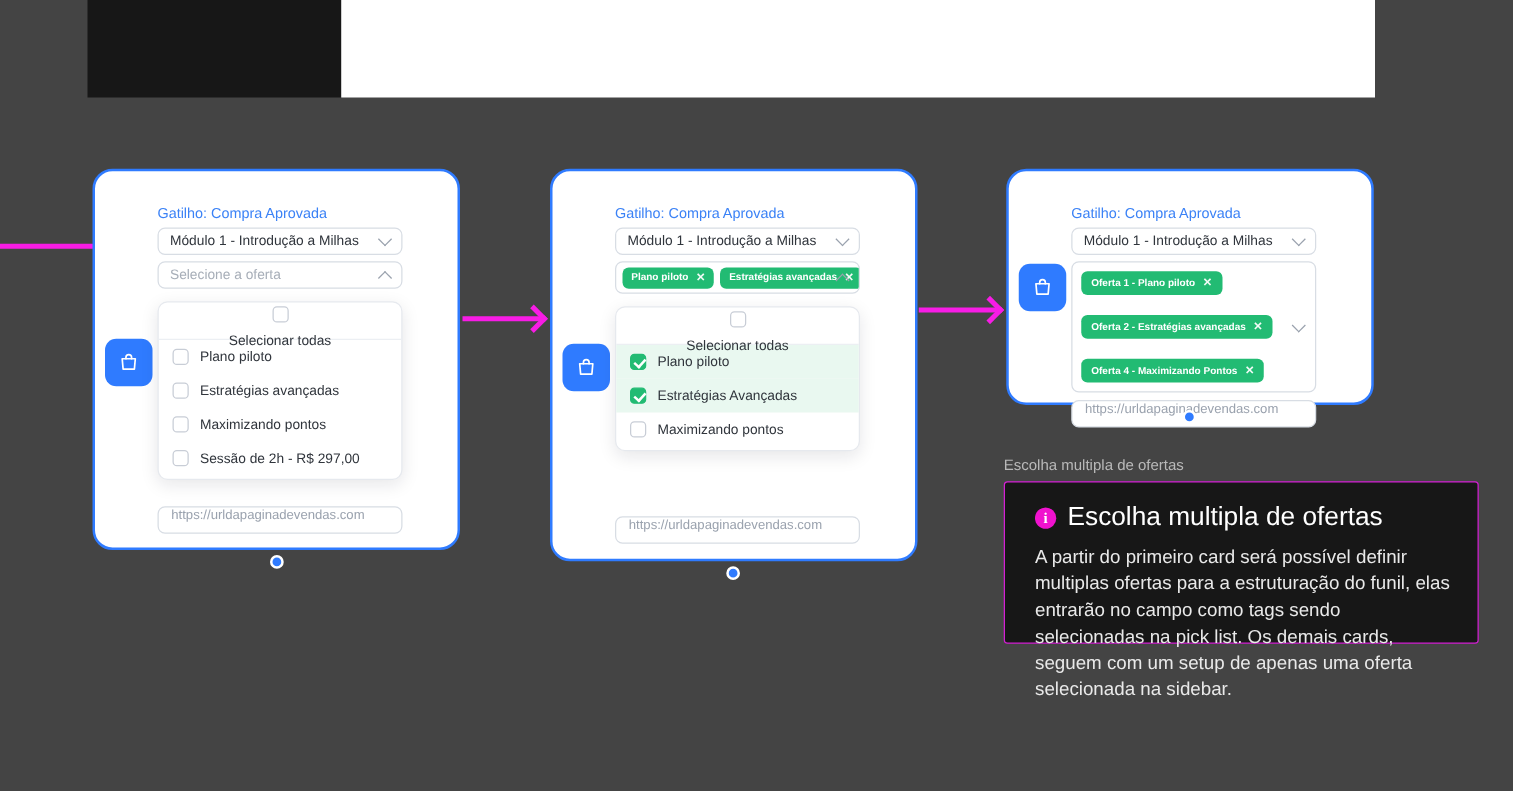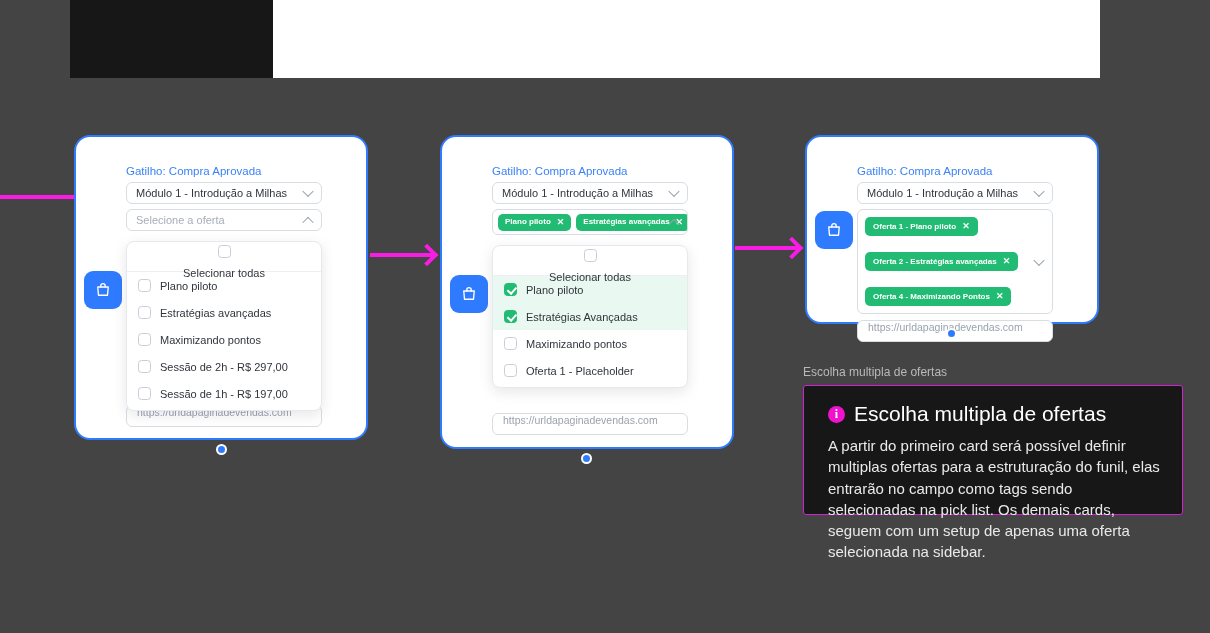--- a/index.html
+++ b/index.html
@@ -260,24 +260,20 @@
             <span>Estratégias avançadas</span>
           </div>
           <div class="opt">
             <span class="cb"></span>
             <span>Maximizando pontos</span>
           </div>
           <div class="opt">
             <span class="cb"></span>
             <span>Sessão de 2h - R$ 297,00</span>
           </div>
-          <div class="opt">
-            <span class="cb"></span>
-            <span>Sessão de 1h - R$ 197,00</span>
-          </div>
         </div>
 
         <div class="url-input" style="position:absolute; top:240px; left:0; right:0;">
           <span>https://urldapaginadevendas.com</span>
         </div>
       </div>
     </div>
   </div>
   <div class="dot" style="left:216px; top:444px;"></div>
 
@@ -324,24 +320,20 @@
             <span>Plano piloto</span>
           </div>
           <div class="opt checked">
             <span class="cb on"></span>
             <span>Estratégias Avançadas</span>
           </div>
           <div class="opt">
             <span class="cb"></span>
             <span>Maximizando pontos</span>
           </div>
-          <div class="opt">
-            <span class="cb"></span>
-            <span>Oferta 1 - Placeholder</span>
-          </div>
         </div>
 
         <div class="url-input" style="position:absolute; top:248px; left:0; right:0;">
           <span>https://urldapaginadevendas.com</span>
         </div>
       </div>
     </div>
   </div>
   <div class="dot" style="left:581px; top:453px;"></div>
 

